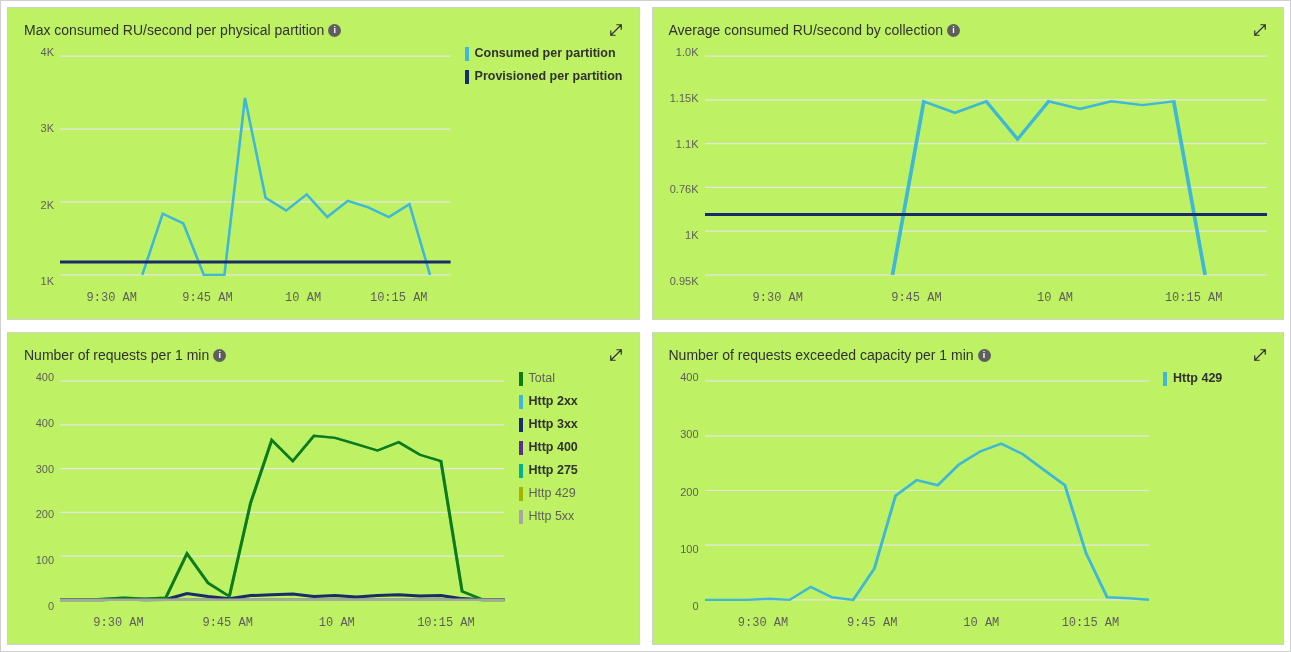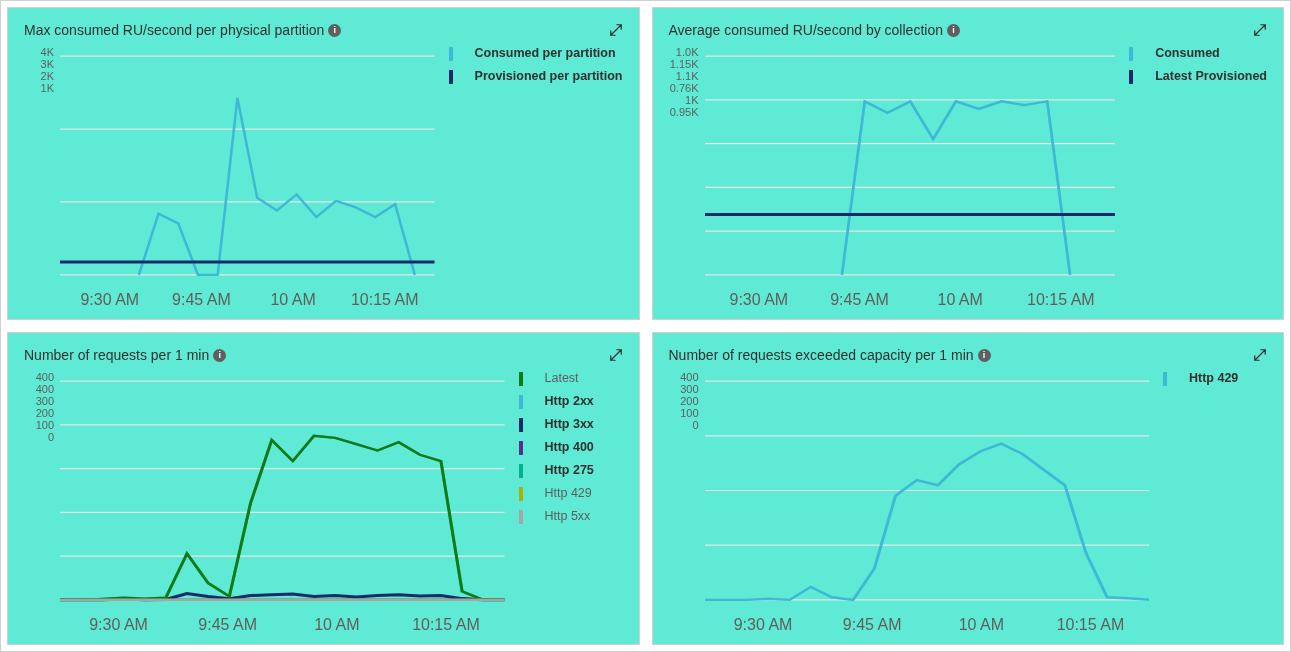--- a/index.html
+++ b/index.html
@@ -16,21 +16,21 @@
   .grid {
     display: grid;
     grid-template-columns: 1fr 1fr;
     grid-template-rows: 1fr 1fr;
     gap: 12px;
     width: 100%;
     height: 100%;
   }
   .card {
     border: 1px solid #d0d0d0;
-    background: #5eead4;
+    background: #bef264;
     display: flex;
     flex-direction: column;
     padding: 14px 16px 10px 16px;
   }
   .card-header {
     display: flex;
     align-items: center;
     justify-content: space-between;
     margin-bottom: 6px;
   }
@@ -66,20 +66,21 @@
   }
   .chart-area {
     flex: 1;
     position: relative;
     display: flex;
     min-height: 0;
   }
   .y-axis {
     display: flex;
     flex-direction: column;
+    justify-content: space-between;
     align-items: flex-end;
     font-size: 11px;
     color: #605e5c;
     padding-right: 6px;
     padding-bottom: 22px;
     padding-top: 2px;
     min-width: 36px;
   }
   .plot-wrap {
     flex: 1;
@@ -87,39 +88,40 @@
     flex-direction: column;
     min-width: 0;
   }
   .plot {
     flex: 1;
     position: relative;
   }
   .x-axis {
     display: flex;
     justify-content: space-between;
-    font-size: 16px;
+    font-size: 12px;
     color: #605e5c;
     padding: 4px 4px 0 4px;
     height: 22px;
+    font-family: Liberation Mono, monospace;
   }
   .x-tick { flex: 1; text-align: center; }
   .legend {
     display: flex;
     flex-direction: column;
     gap: 8px;
     min-width: 110px;
     padding-top: 2px;
     padding-left: 6px;
     font-size: 12.5px;
   }
   .legend-item {
     display: flex;
     align-items: flex-start;
-    gap: 22px;
+    gap: 6px;
   }
   .swatch {
     width: 4px;
     height: 14px;
     flex-shrink: 0;
     margin-top: 1px;
   }
   .legend-bold { font-weight: 600; color: #323130; }
   .legend-muted { color: #605e5c; }
   svg.plot-svg {
@@ -218,30 +220,20 @@
                 <path d="M 100.0 190.0 L 116.7 47.2 L 133.3 56.6 L 150.0 47.2 L 166.7 78.3 L 183.3 47.2 L 200.0 53.4 L 216.7 47.2 L 233.3 50.3 L 250.0 47.2 L 266.7 190.0 " class="series" stroke="#3EB8D6"></path>
                 <path d="M 0.0 140.3 L 16.7 140.3 L 33.3 140.3 L 50.0 140.3 L 66.7 140.3 L 83.3 140.3 L 100.0 140.3 L 116.7 140.3 L 133.3 140.3 L 150.0 140.3 L 166.7 140.3 L 183.3 140.3 L 200.0 140.3 L 216.7 140.3 L 233.3 140.3 L 250.0 140.3 L 266.7 140.3 L 283.3 140.3 L 300.0 140.3 " class="series series-thick" stroke="#1B2A68"></path>
               </svg>
             </div>
             <div class="x-axis">
               <span class="x-tick">9:30 AM</span>
               <span class="x-tick">9:45 AM</span>
               <span class="x-tick">10 AM</span>
               <span class="x-tick">10:15 AM</span>
             </div>
-          </div>
-        </div>
-        <div class="legend">
-          <div class="legend-item">
-            <span class="swatch" style="background: rgb(62, 184, 214);"></span>
-            <span class="legend-bold">Consumed</span>
-          </div>
-          <div class="legend-item">
-            <span class="swatch" style="background: rgb(27, 42, 104);"></span>
-            <span class="legend-bold">Latest Provisioned</span>
           </div>
         </div>
       </div>
     </div>
     <div class="card">
       <div class="card-header">
         <div class="card-title">
           <span>Number of requests per 1 min</span>
           <span class="info-icon">i</span>
         </div>
@@ -281,21 +273,21 @@
               <span class="x-tick">9:30 AM</span>
               <span class="x-tick">9:45 AM</span>
               <span class="x-tick">10 AM</span>
               <span class="x-tick">10:15 AM</span>
             </div>
           </div>
         </div>
         <div class="legend">
           <div class="legend-item">
             <span class="swatch" style="background: rgb(16, 124, 16);"></span>
-            <span class="legend-muted">Latest</span>
+            <span class="legend-muted">Total</span>
           </div>
           <div class="legend-item">
             <span class="swatch" style="background: rgb(62, 184, 214);"></span>
             <span class="legend-bold">Http 2xx</span>
           </div>
           <div class="legend-item">
             <span class="swatch" style="background: rgb(27, 42, 104);"></span>
             <span class="legend-bold">Http 3xx</span>
           </div>
           <div class="legend-item">

